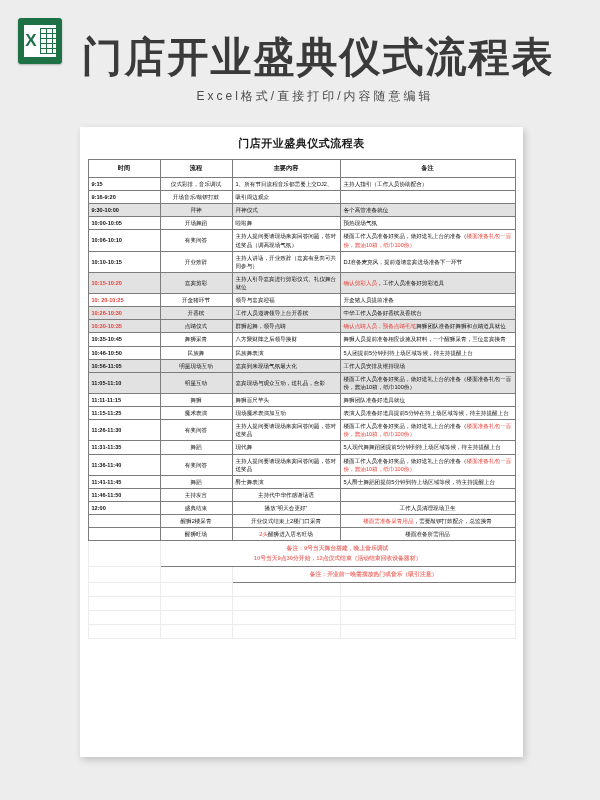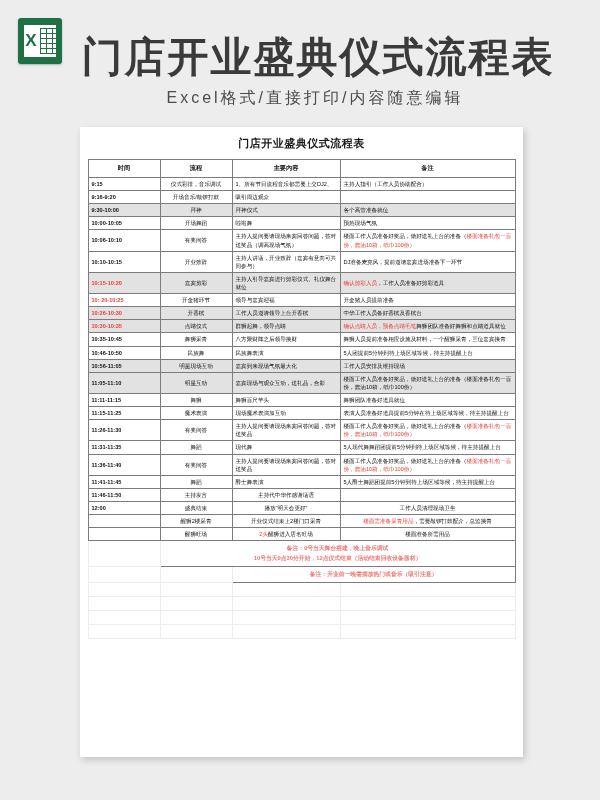--- a/index.html
+++ b/index.html
@@ -34,21 +34,21 @@
       #ffffff;
   }
   .title{
     position:absolute;left:0;right:0;top:30px;text-align:center;
     font-family:"DejaVu Sans","Liberation Sans",sans-serif;
     font-size:41px;font-weight:bold;color:#3a3a3a;letter-spacing:2px;
     padding-left:36px;
   }
   .subtitle{
     position:absolute;left:0;right:0;top:88px;text-align:center;
-    font-size:16px;color:#4b4b4b;letter-spacing:3px;padding-left:30px;
+    font-size:12px;color:#4b4b4b;letter-spacing:3px;padding-left:30px;
   }
 
   
   .sheet-wrap{
     position:absolute;left:80px;top:127px;width:443px;height:630px;
     background:#ffffff;
     box-shadow:2px 3px 7px rgba(0,0,0,.18);
   }
   .doc-title{
     text-align:center;font-size:11px;font-weight:bold;color:#1a1a1a;

